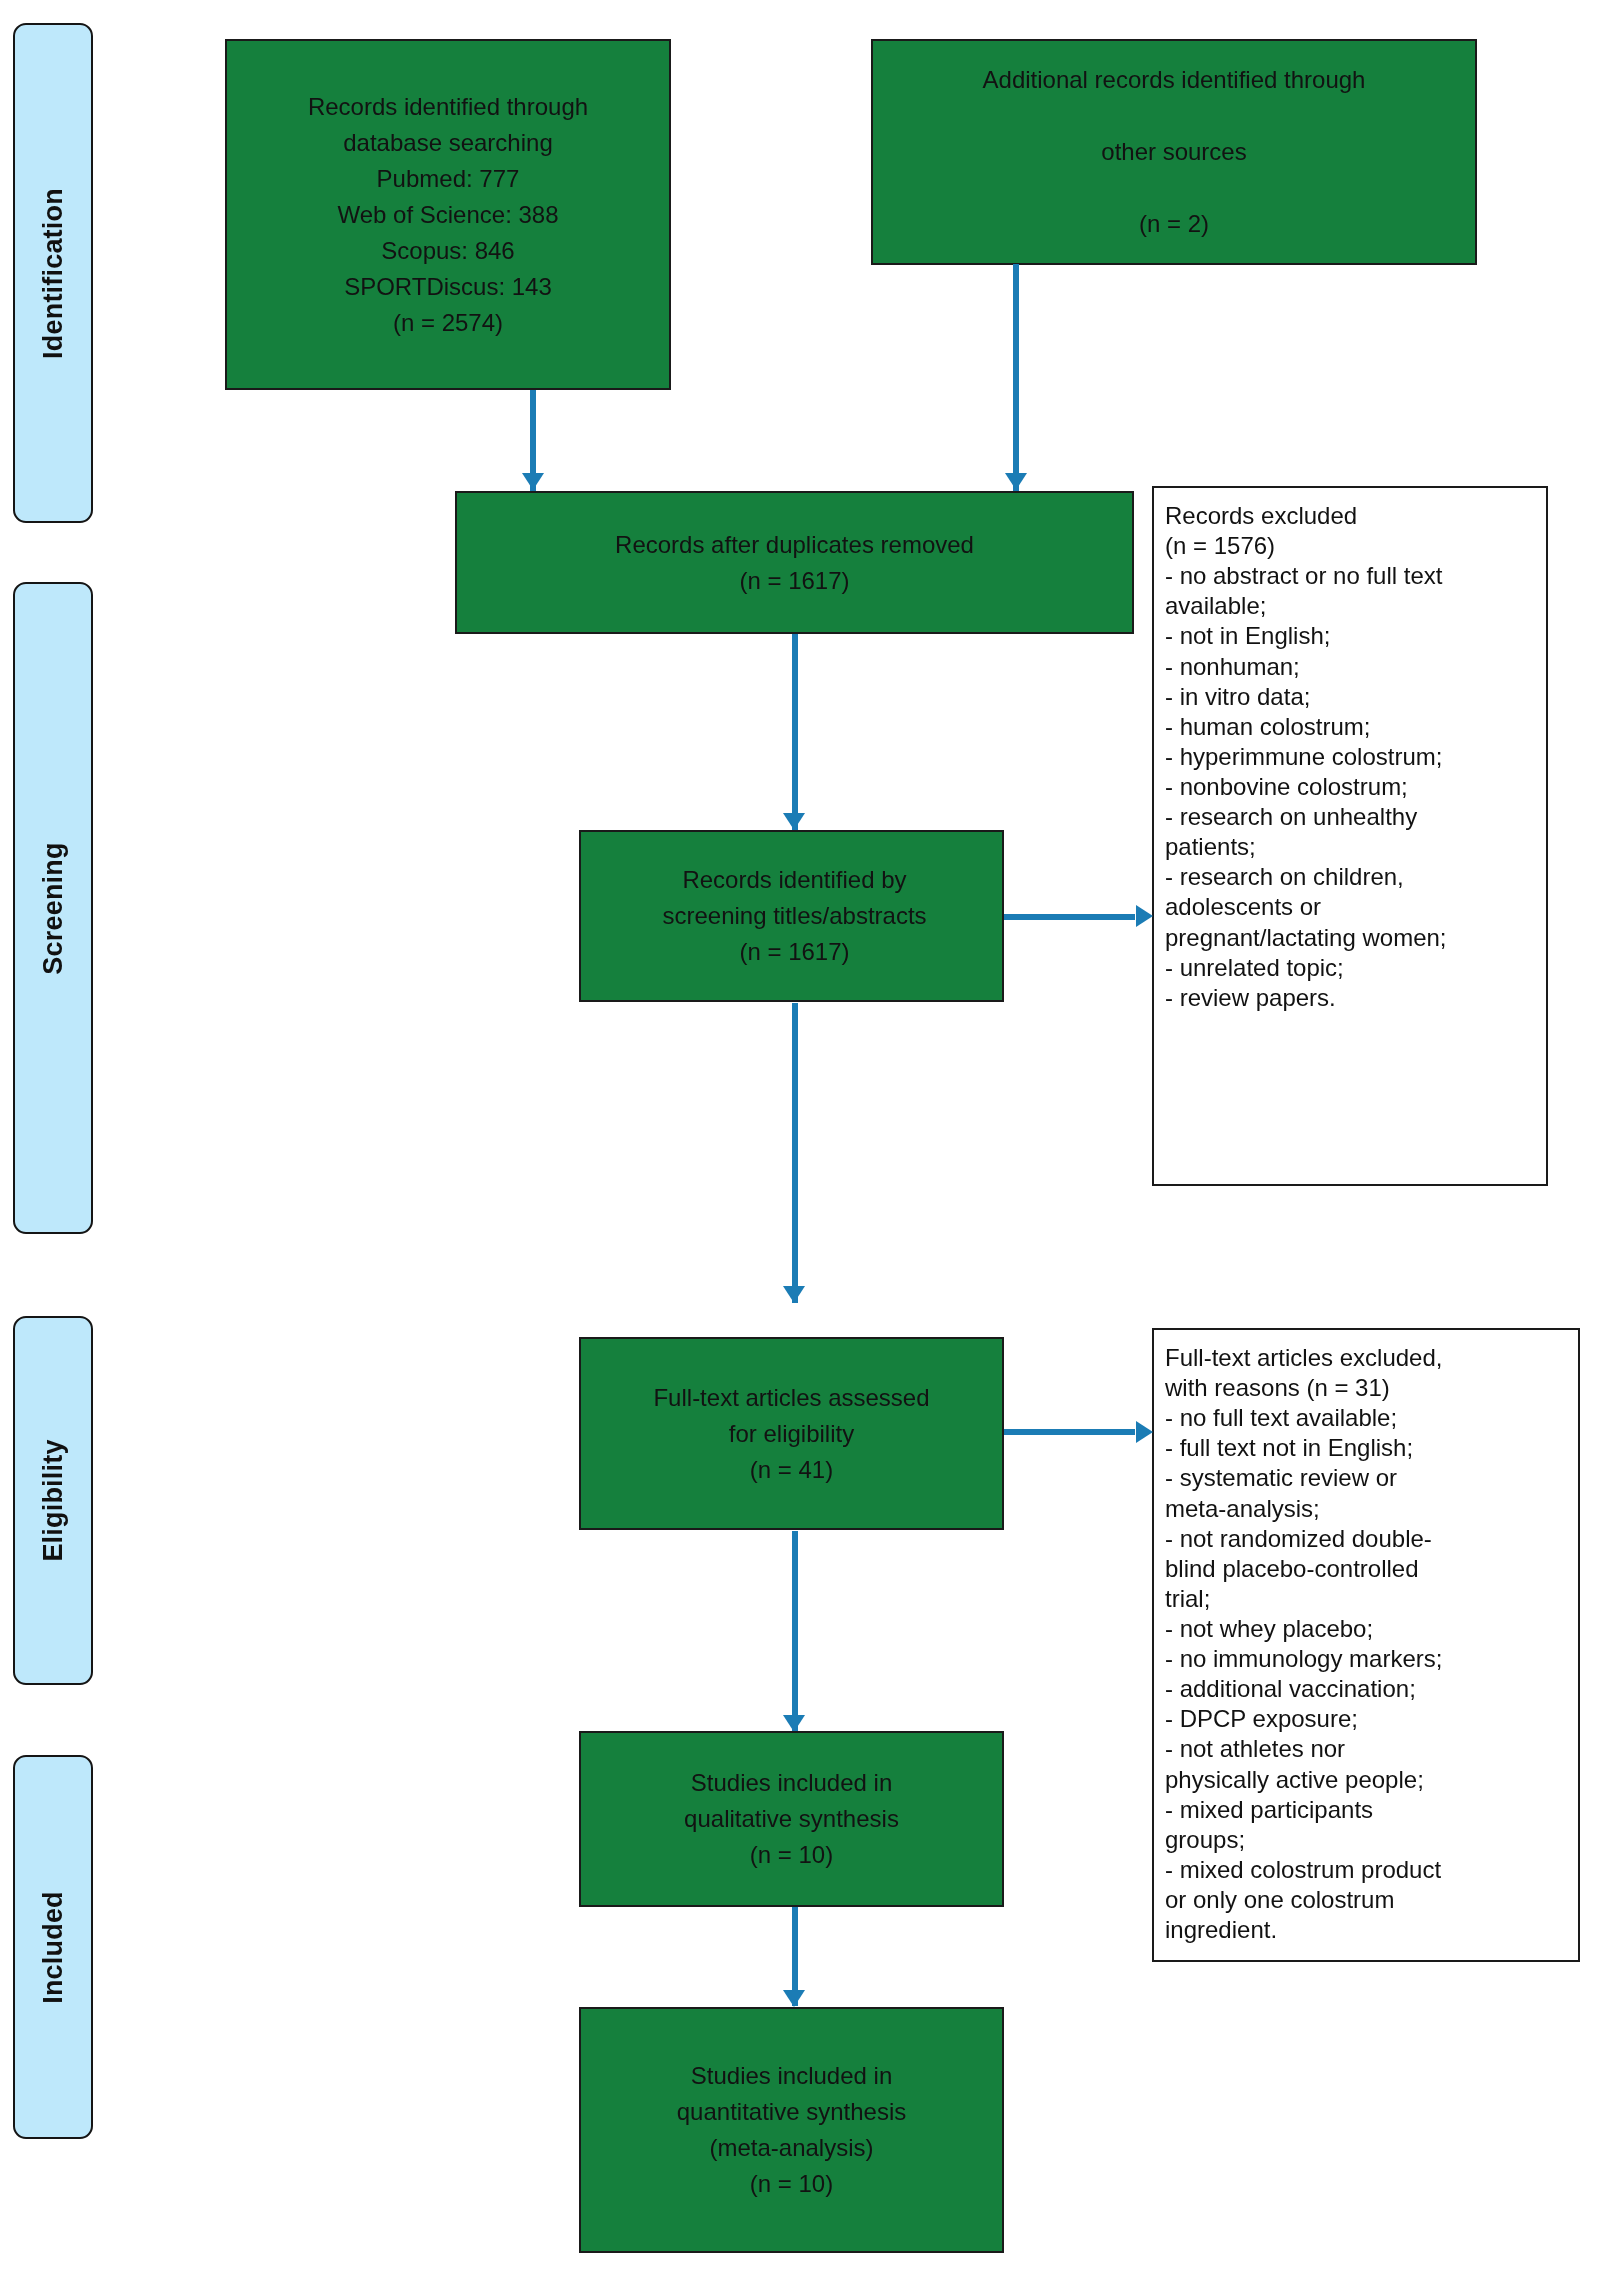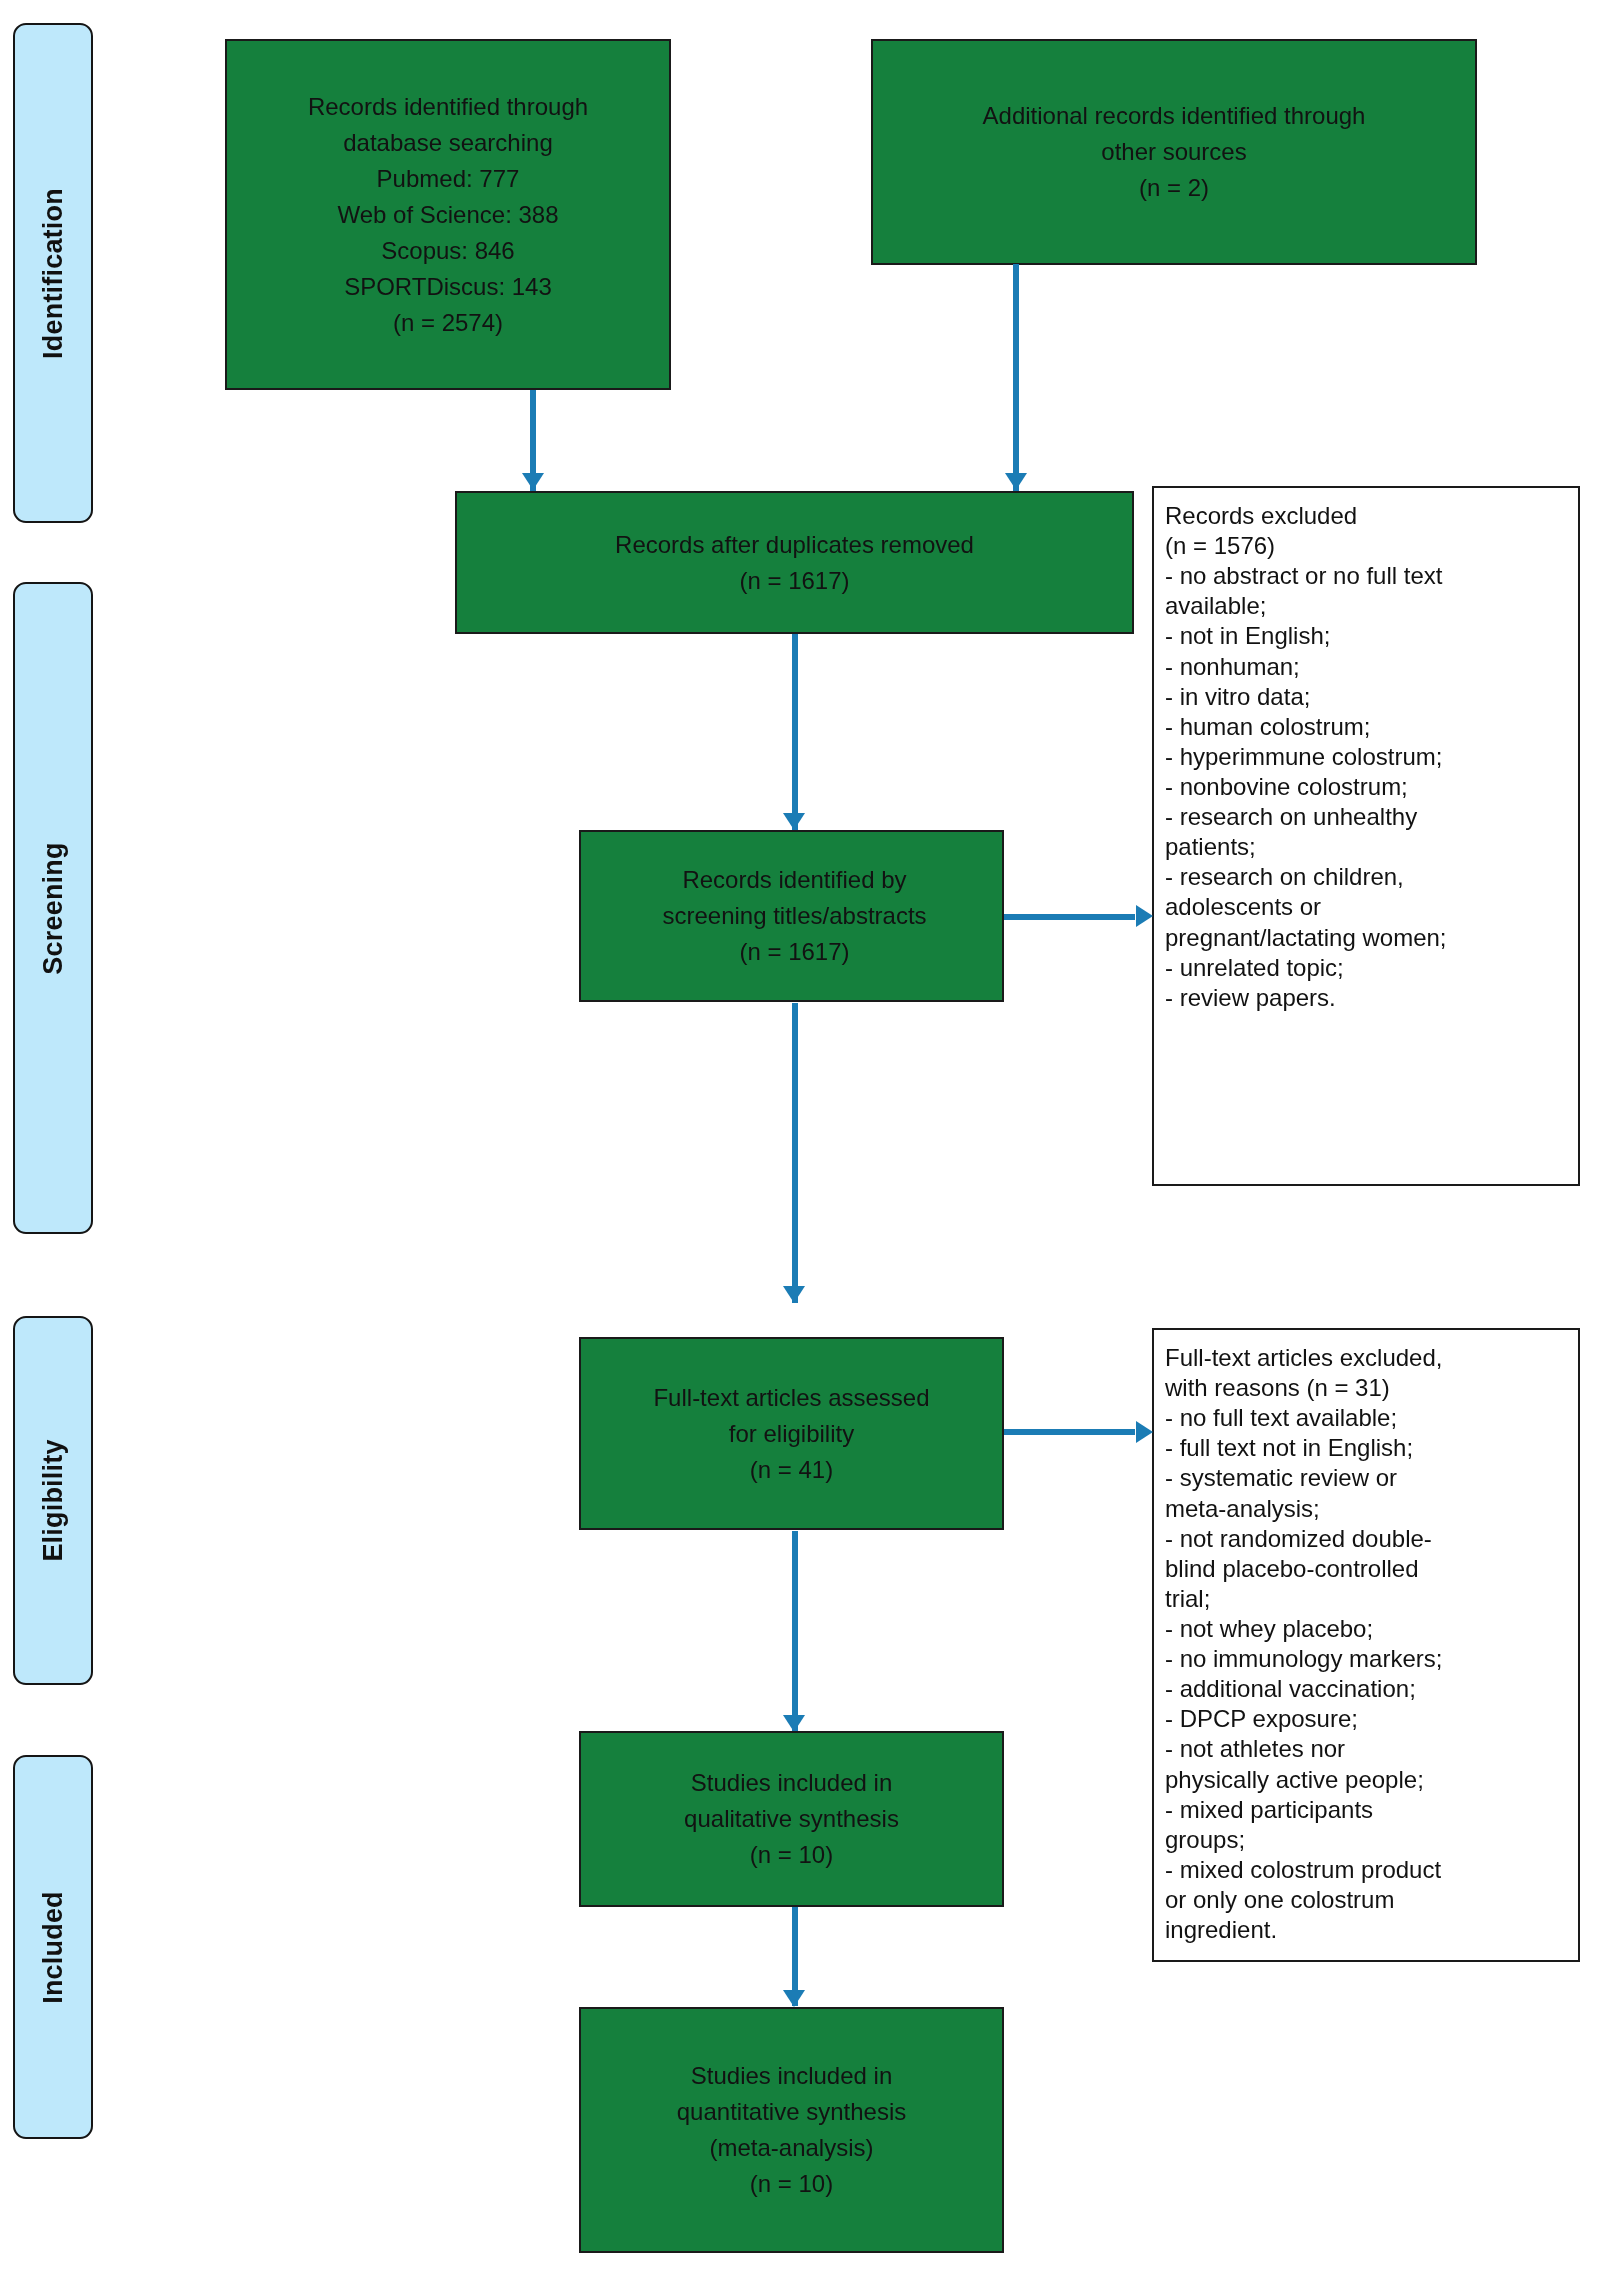--- a/index.html
+++ b/index.html
@@ -126,41 +126,41 @@
   <div class="flow-box" style="left:225px; top:39px; width:446px; height:351px;">
     <div class="line">Records identified through</div>
     <div class="line">database searching</div>
     <div class="line">Pubmed: 777</div>
     <div class="line">Web of Science: 388</div>
     <div class="line">Scopus: 846</div>
     <div class="line">SPORTDiscus: 143</div>
     <div class="line">(n = 2574)</div>
   </div>
 
-  <div class="flow-box" style="left:871px; top:39px; width:606px; height:226px;">
+  <div class="flow-box" style="left:871px; top:39px; width:606px; height:226px;gap:36px;">
     <div class="line">Additional records identified through</div>
     <div class="line">other sources</div>
     <div class="line">(n = 2)</div>
   </div>
 
   <div class="v-line" style="left:530px; top:390px; height:102px;"></div>
   <div class="arrow-down" style="left:522px; top:473px;"></div>
 
   <div class="v-line" style="left:1013px; top:264px; height:227px;"></div>
   <div class="arrow-down" style="left:1005px; top:473px;"></div>
 
   <div class="flow-box" style="left:455px; top:491px; width:679px; height:143px;">
     <div class="line">Records after duplicates removed</div>
     <div class="line">(n = 1617)</div>
   </div>
 
   <div class="v-line" style="left:792px; top:634px; height:196px;"></div>
   <div class="arrow-down" style="left:783px; top:813px;"></div>
 
-  <div class="excl-box" style="left:1152px; top:486px; width:428px; height:700px;">
+  <div class="excl-box" style="left:1152px; top:486px; width:396px; height:700px;">
     <div class="line">Records excluded</div>
     <div class="line">(n = 1576)</div>
     <div class="line">- no abstract or no full text</div>
     <div class="line">available;</div>
     <div class="line">- not in English;</div>
     <div class="line">- nonhuman;</div>
     <div class="line">- in vitro data;</div>
     <div class="line">- human colostrum;</div>
     <div class="line">- hyperimmune colostrum;</div>
     <div class="line">- nonbovine colostrum;</div>

